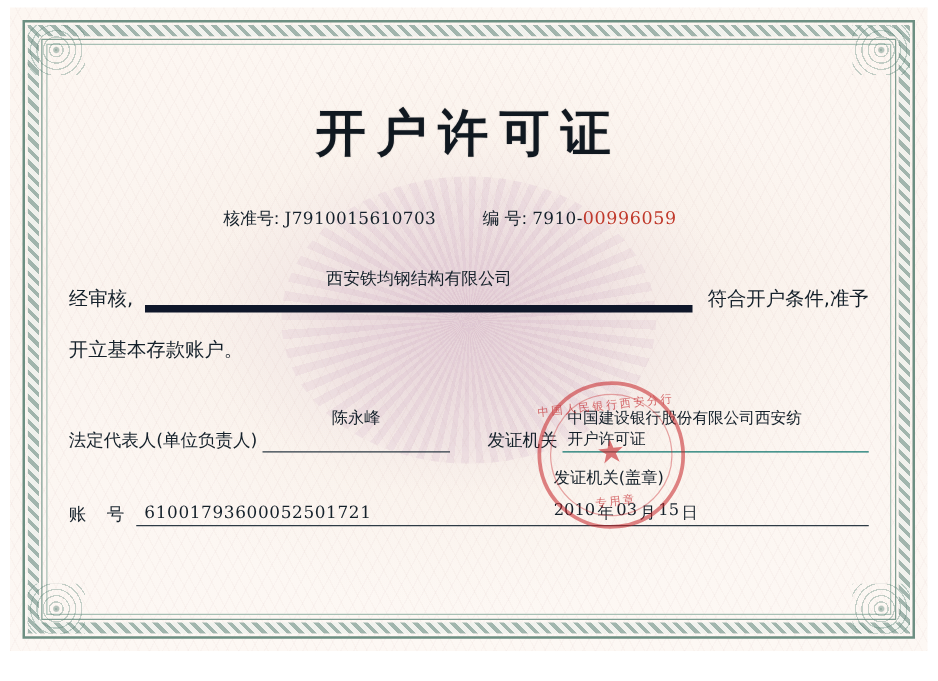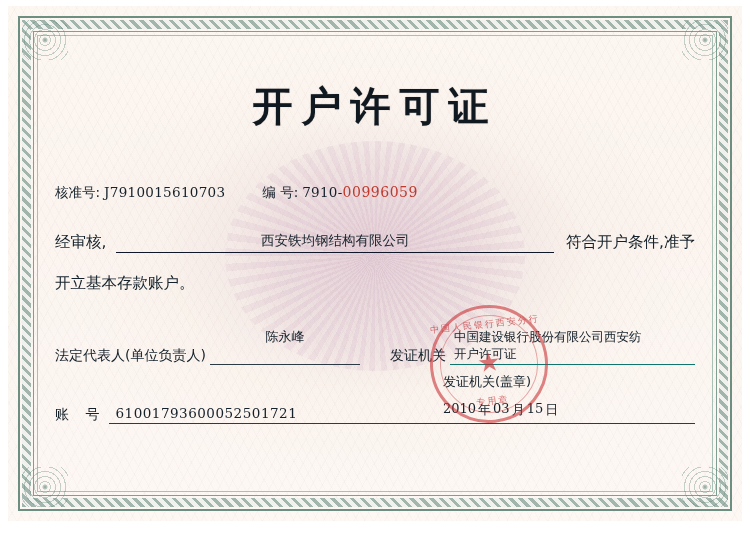--- a/index.html
+++ b/index.html
@@ -141,23 +141,23 @@
     font-weight: bold;
     letter-spacing: 9px;
     color: #101820;
     margin-top: 24px;
     font-family: "DejaVu Serif", serif;
     text-shadow: 0 0 1px rgba(0,0,0,0.35);
   }
 
   .row-approval {
     display: flex;
-    justify-content: flex-start;
+    justify-content: center;
     align-items: baseline;
-    margin-top: 50px;
+    margin-top: 32px;
     font-size: 13.5px;
   }
   .approval-left { display: flex; align-items: baseline; }
   .approval-right { display: flex; align-items: baseline; padding-right: 30px; padding-left: 37px; }
   .lbl { white-space: nowrap; }
   .val-hand {
     font-family: "DejaVu Serif", serif;
     font-size: 13.5px;
     margin-left: 4px;
     letter-spacing: .3px;
@@ -171,24 +171,24 @@
 
   .body-line1 {
     display: flex;
     align-items: flex-end;
     margin-top: 30px;
     font-size: 15.5px;
   }
   .body-line1 .lbl { margin-right: 4px; text-align: center; }
   .fill {
     flex: 1;
-    border-bottom: 1px solid #0f172a;
+    border-bottom: 6px solid #0f172a;
     text-align: center;
     font-size: 13.5px;
-    padding-bottom: 2px;
+    padding-bottom: 12px;
     margin: 0 6px;
     font-family: "DejaVu Serif", serif;
   }
   .tail { white-space: nowrap; margin-left: 6px; }
 
   .body-line2 {
     margin-top: 20px;
     font-size: 15.5px;
   }
 

